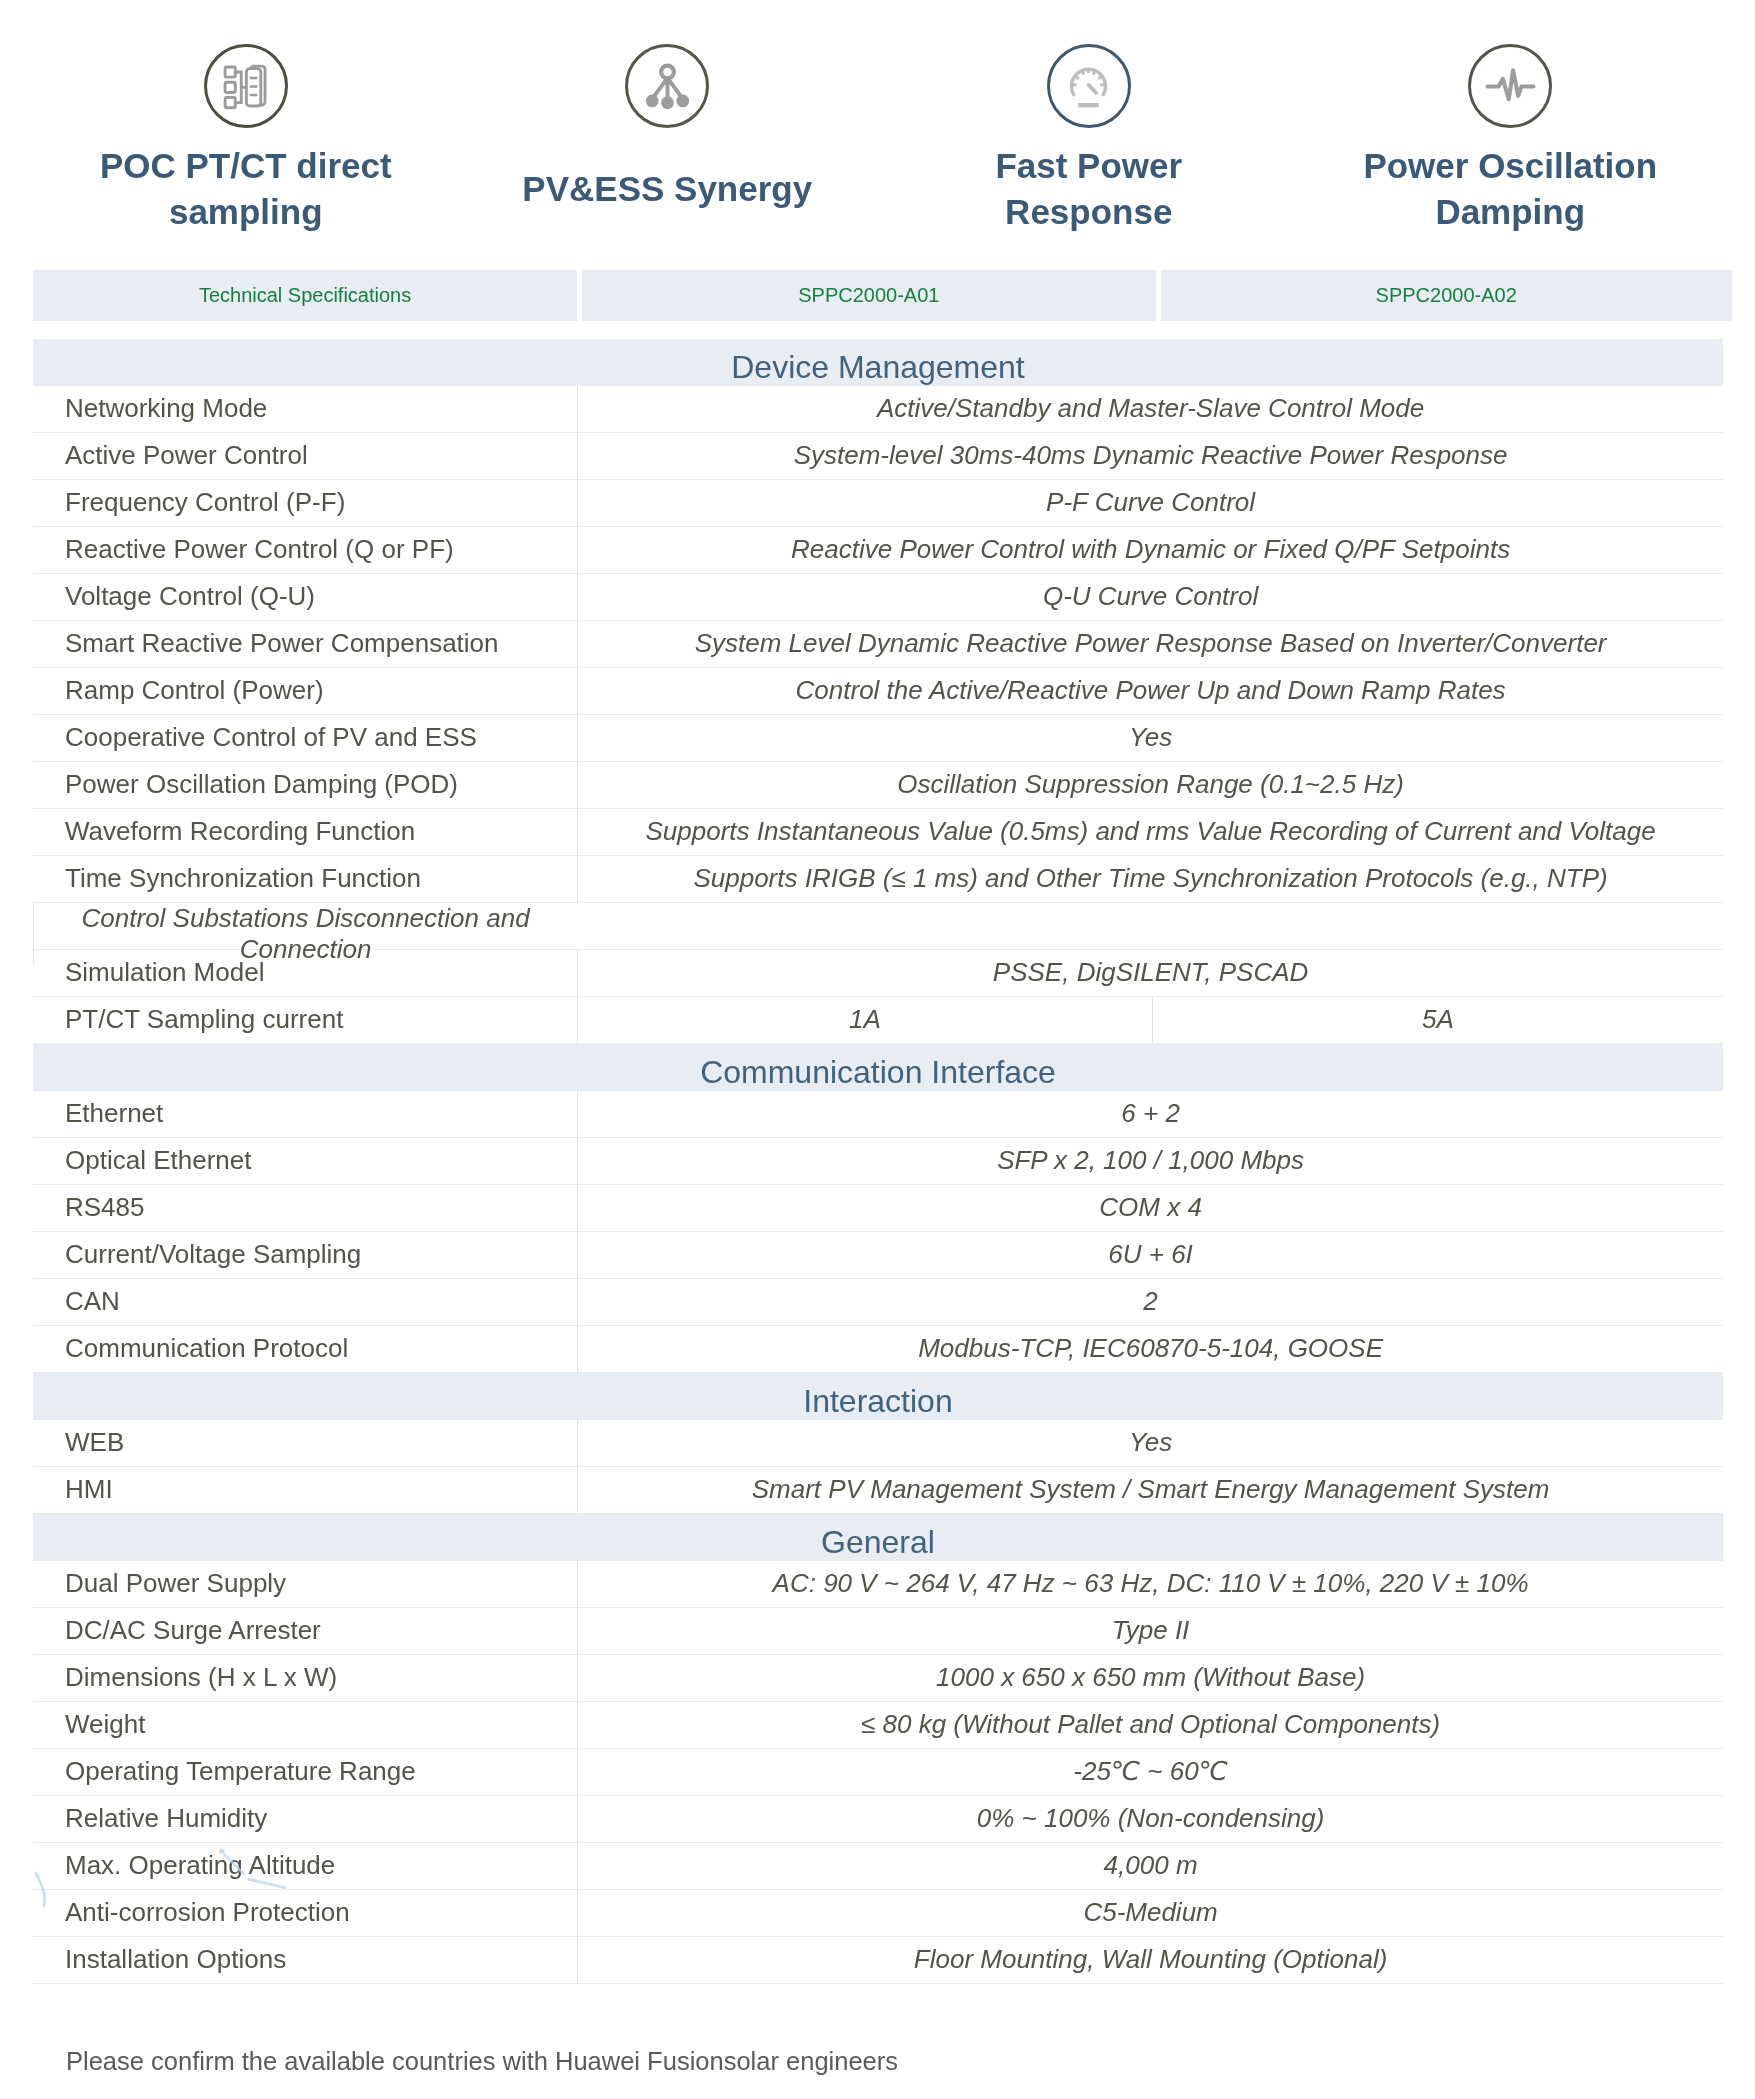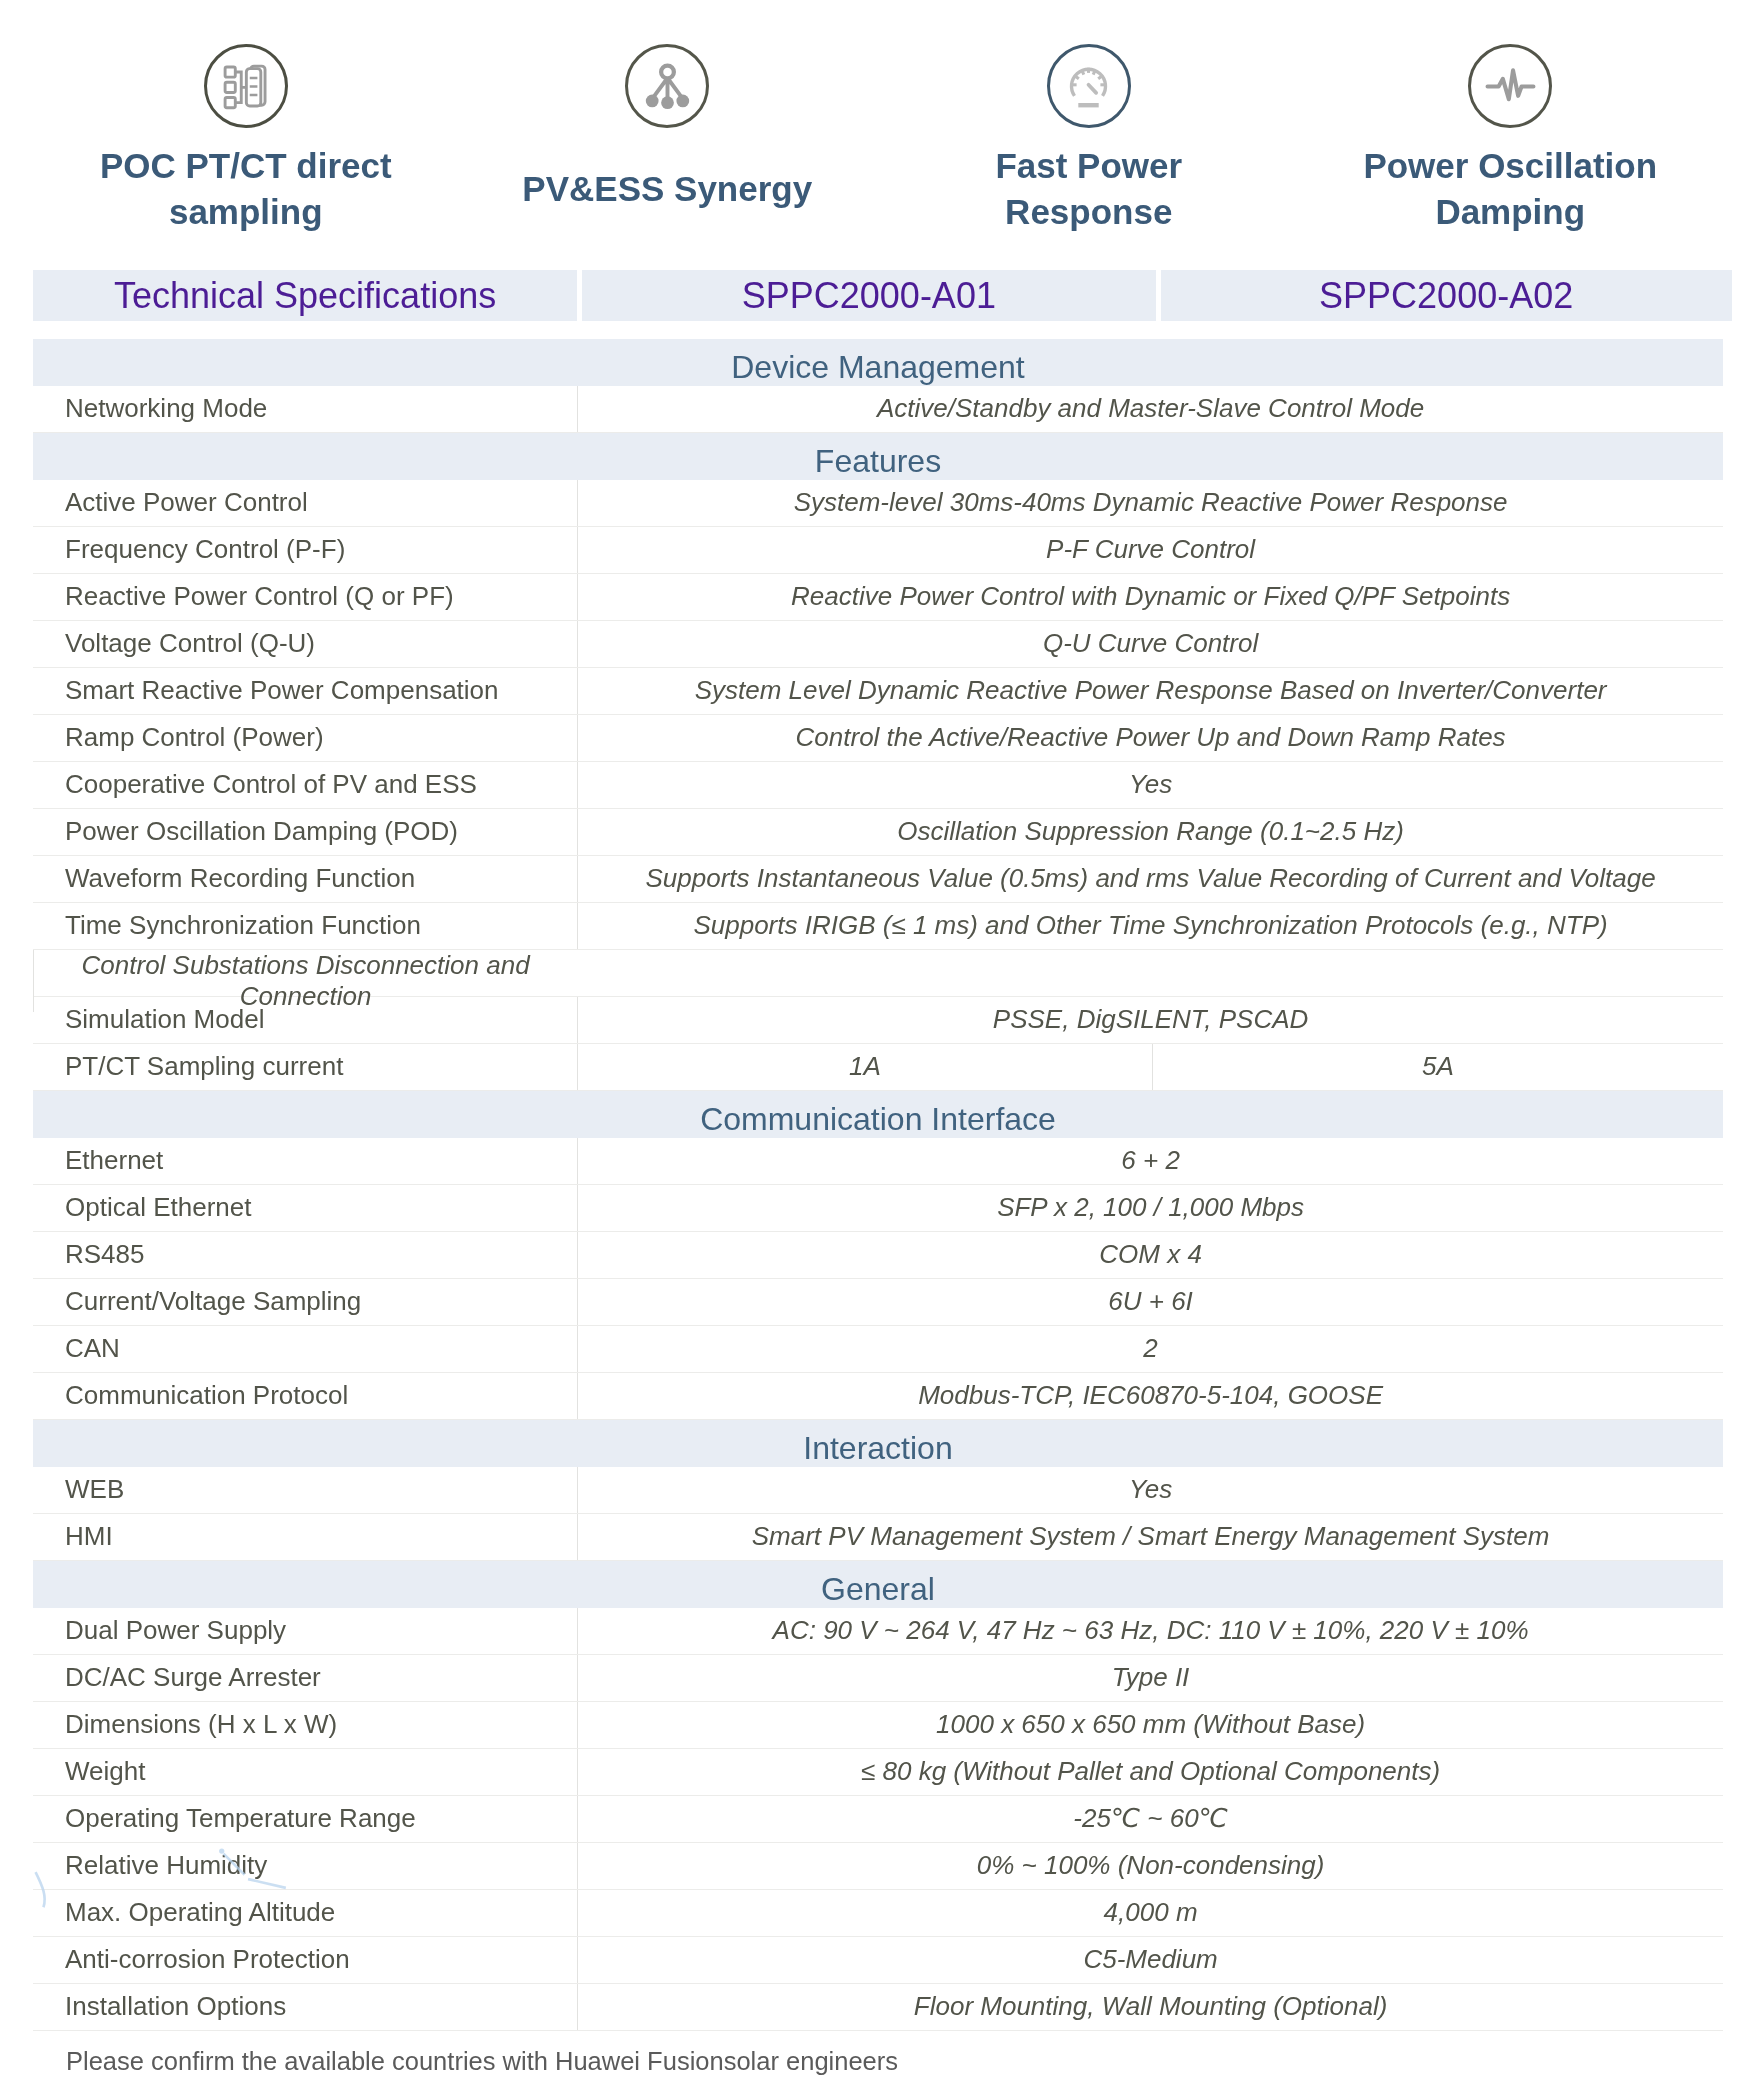--- a/index.html
+++ b/index.html
@@ -49,21 +49,21 @@
   .thead{
     display:grid;
     grid-template-columns:32.2% 34% 33.8%;
     column-gap:4.4px;
     height:51px;
     margin-bottom:17.6px;
   }
   .thead > div{
     background:#e8edf4;
     display:flex;align-items:center;justify-content:center;
-    font-size:36px;color:#4c1d95;
+    font-size:20px;color:#15803d;
   }
   .section-band{
     height:47px;
     background:#e8edf4;
     display:flex;align-items:flex-end;justify-content:center;
     font-size:32px;color:#40627f;
   }
   .row{
     display:grid;
     grid-template-columns:32.2% 67.8%;
@@ -174,23 +174,20 @@
     <div>
     <div class="section-band">
       <span>Device Management</span>
     </div>
 
     <div class="row">
       <div class="cell-label">Networking Mode</div>
       <div class="cell-value">Active/Standby and Master-Slave Control Mode</div>
     </div>
 
-    <div class="section-band">
-      <span>Features</span>
-    </div>
 
     <div class="row">
       <div class="cell-label">Active Power Control</div>
       <div class="cell-value">System-level 30ms-40ms Dynamic Reactive Power Response</div>
     </div>
 
     <div class="row">
       <div class="cell-label">Frequency Control (P-F)</div>
       <div class="cell-value">P-F Curve Control</div>
     </div>

